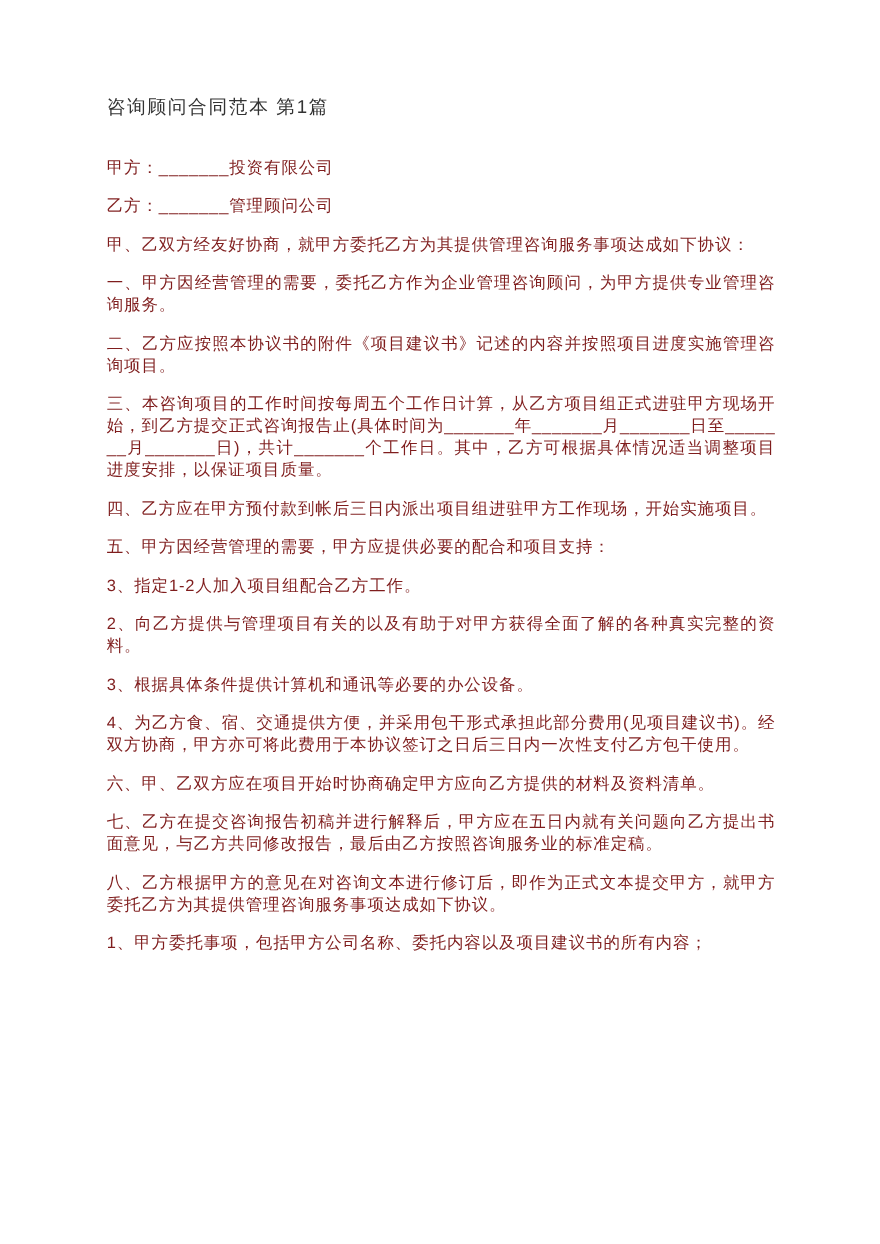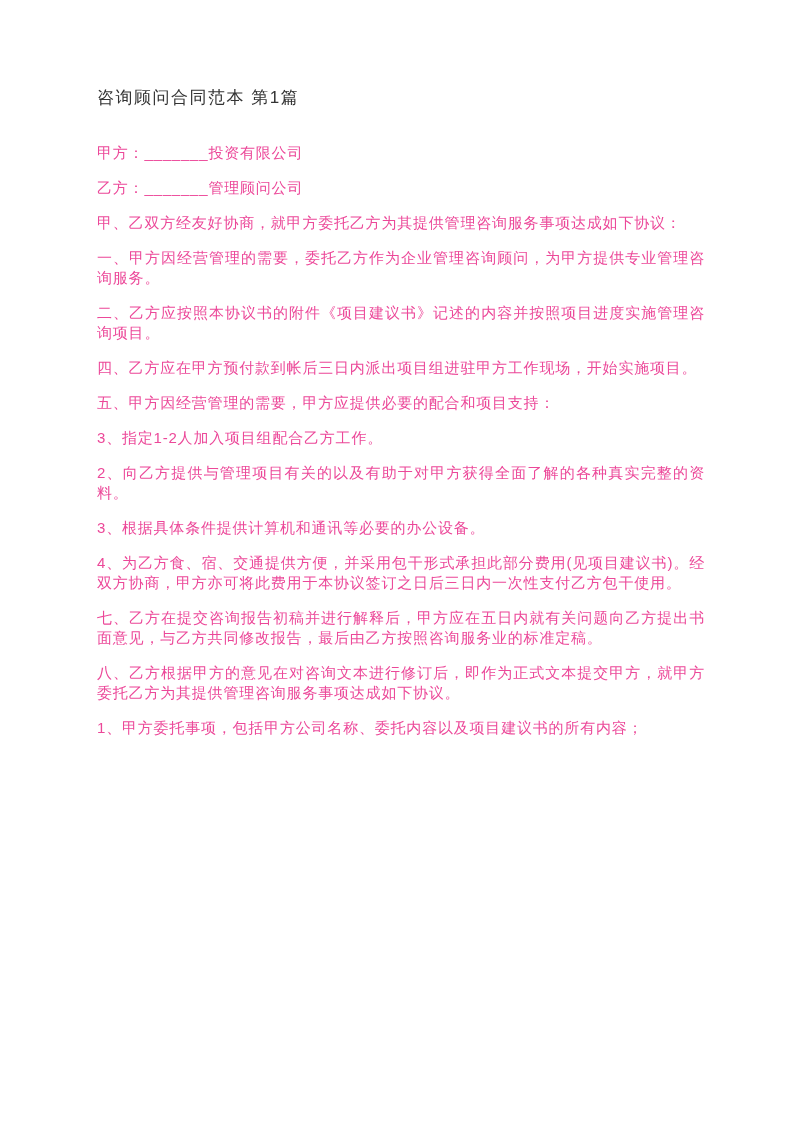--- a/index.html
+++ b/index.html
@@ -27,21 +27,21 @@
     font-weight: normal;
     letter-spacing: 1.5px;
     color: #333333;
     margin-bottom: 34px;
     white-space: nowrap;
   }
   .para {
     font-size: 15px;
     line-height: 20px;
     letter-spacing: 0.8px;
-    color: #ec4899;
+    color: #7f1d1d;
     margin-bottom: 15px;
     text-align: justify;
     word-break: break-all;
     overflow-wrap: break-word;
   }
   .party-line {
     margin-bottom: 15px;
   }
 </style>
 </head>
@@ -52,24 +52,26 @@
 
     <h1 class="doc-title">咨询顾问合同范本 第1篇</h1>
 
     <p class="para party-line">甲方：_______投资有限公司</p>
     <p class="para party-line">乙方：_______管理顾问公司</p>
 
     <p class="para">甲、乙双方经友好协商，就甲方委托乙方为其提供管理咨询服务事项达成如下协议：</p>
 
     <p class="para">一、甲方因经营管理的需要，委托乙方作为企业管理咨询顾问，为甲方提供专业管理咨询服务。</p>
     <p class="para">二、乙方应按照本协议书的附件《项目建议书》记述的内容并按照项目进度实施管理咨询项目。</p>
+    <p class="para">三、本咨询项目的工作时间按每周五个工作日计算，从乙方项目组正式进驻甲方现场开始，到乙方提交正式咨询报告止(具体时间为_______年_______月_______日至_______月_______日)，共计_______个工作日。其中，乙方可根据具体情况适当调整项目进度安排，以保证项目质量。</p>
     <p class="para">四、乙方应在甲方预付款到帐后三日内派出项目组进驻甲方工作现场，开始实施项目。</p>
     <p class="para">五、甲方因经营管理的需要，甲方应提供必要的配合和项目支持：</p>
     <p class="para">3、指定1-2人加入项目组配合乙方工作。</p>
     <p class="para">2、向乙方提供与管理项目有关的以及有助于对甲方获得全面了解的各种真实完整的资料。</p>
     <p class="para">3、根据具体条件提供计算机和通讯等必要的办公设备。</p>
     <p class="para">4、为乙方食、宿、交通提供方便，并采用包干形式承担此部分费用(见项目建议书)。经双方协商，甲方亦可将此费用于本协议签订之日后三日内一次性支付乙方包干使用。</p>
+    <p class="para">六、甲、乙双方应在项目开始时协商确定甲方应向乙方提供的材料及资料清单。</p>
     <p class="para">七、乙方在提交咨询报告初稿并进行解释后，甲方应在五日内就有关问题向乙方提出书面意见，与乙方共同修改报告，最后由乙方按照咨询服务业的标准定稿。</p>
     <p class="para">八、乙方根据甲方的意见在对咨询文本进行修订后，即作为正式文本提交甲方，就甲方委托乙方为其提供管理咨询服务事项达成如下协议。</p>
     <p class="para">1、甲方委托事项，包括甲方公司名称、委托内容以及项目建议书的所有内容；</p>
 
   </div>
 </div>
 
 </body></html>

